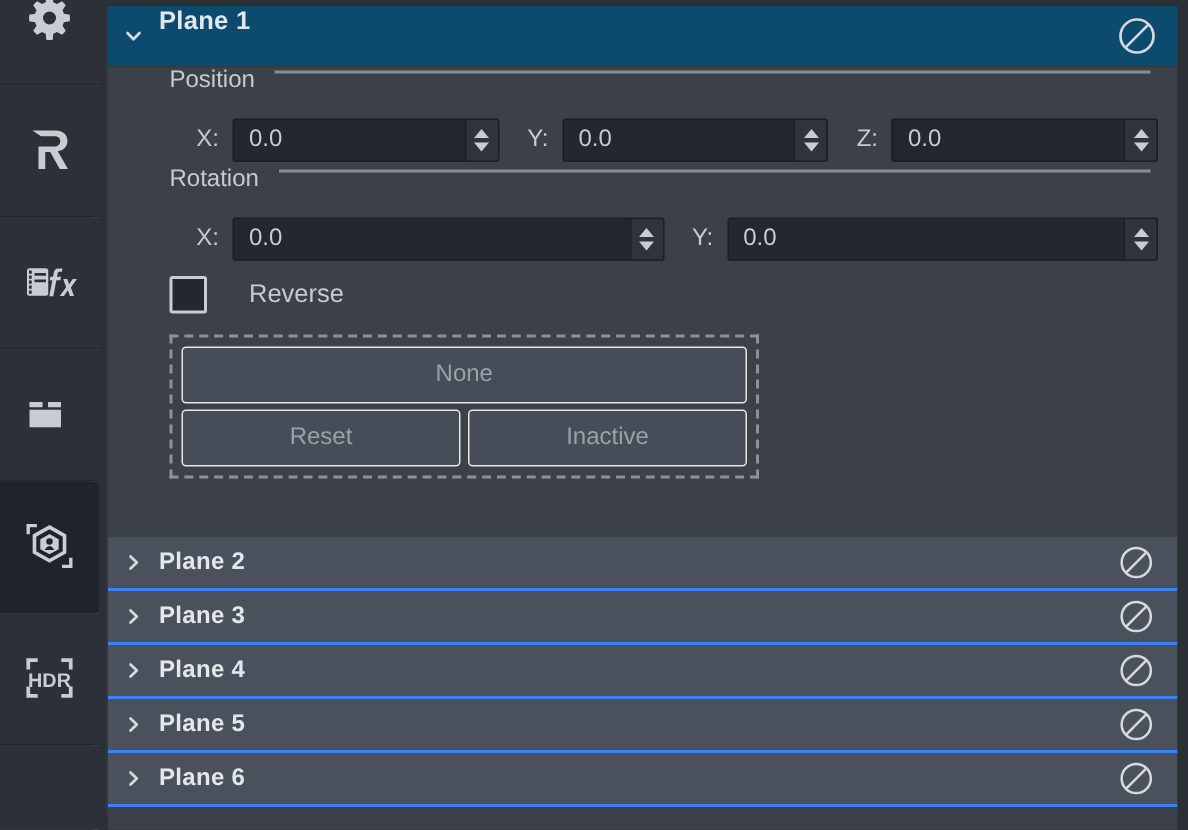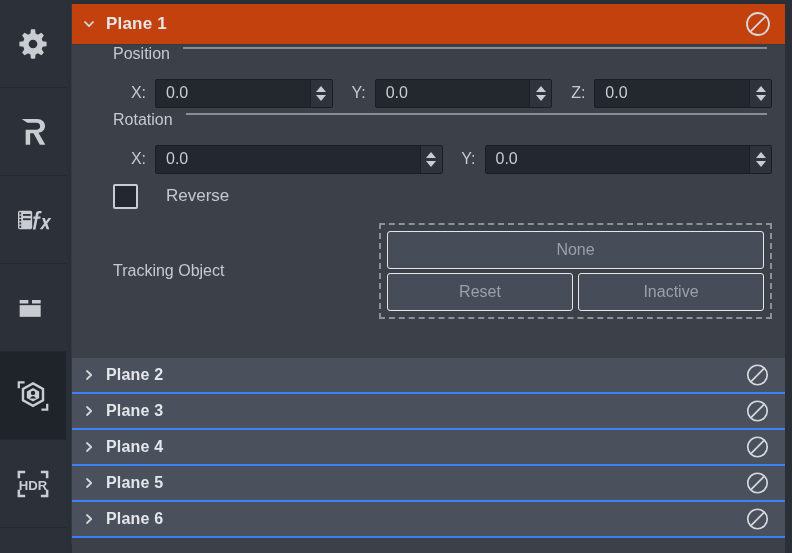--- a/index.html
+++ b/index.html
@@ -16,20 +16,21 @@
     background: #2b2f36;
   }
 
   
   #rail {
     width: 66px; height: 553px;
     background: #15803d;
     display: flex; flex-direction: column;
     flex: 0 0 66px;
     border-right: 4px solid #f0abfc;
+    justify-content: center;
   }
   .rail-btn {
     width: 66px; height: 88px;
     flex: 0 0 88px;
     display: flex; align-items: center; justify-content: center;
     background: #2c3038;
     border-bottom: 1px solid #23272e;
     position: relative;
   }
   .rail-btn.active { background: #1f232a; }
@@ -55,22 +56,22 @@
     position: absolute;
     right: 0; top: 0;
     width: 7px; height: 553px;
     background: #2b2f36;
   }
 
   
   .plane-header {
     position: relative;
     height: 41px;
-    background: #c2410c;
-    display: flex; align-items: center;
+    background: #0c4a6e;
+    display: flex; 
     border-bottom: 1px solid #343942;
   }
   .plane-header .chev {
     width: 34px;
     display: flex; align-items: center; justify-content: center;
     color: #d5d8dc;
   }
   .plane-title {
     font-size: 17px;
     font-weight: bold;
@@ -394,21 +395,20 @@
             </span>
           </div>
         </div>
 
         <div class="check-row">
           <span class="checkbox"></span>
           <span class="check-label">Reverse</span>
         </div>
 
         <div class="track-row">
-          <span class="track-label">Tracking Object</span>
           <div class="track-box">
             <div class="tbtn">None</div>
             <div class="row2">
               <div class="tbtn">Reset</div>
               <div class="tbtn">Inactive</div>
             </div>
           </div>
         </div>
 
       </div>

